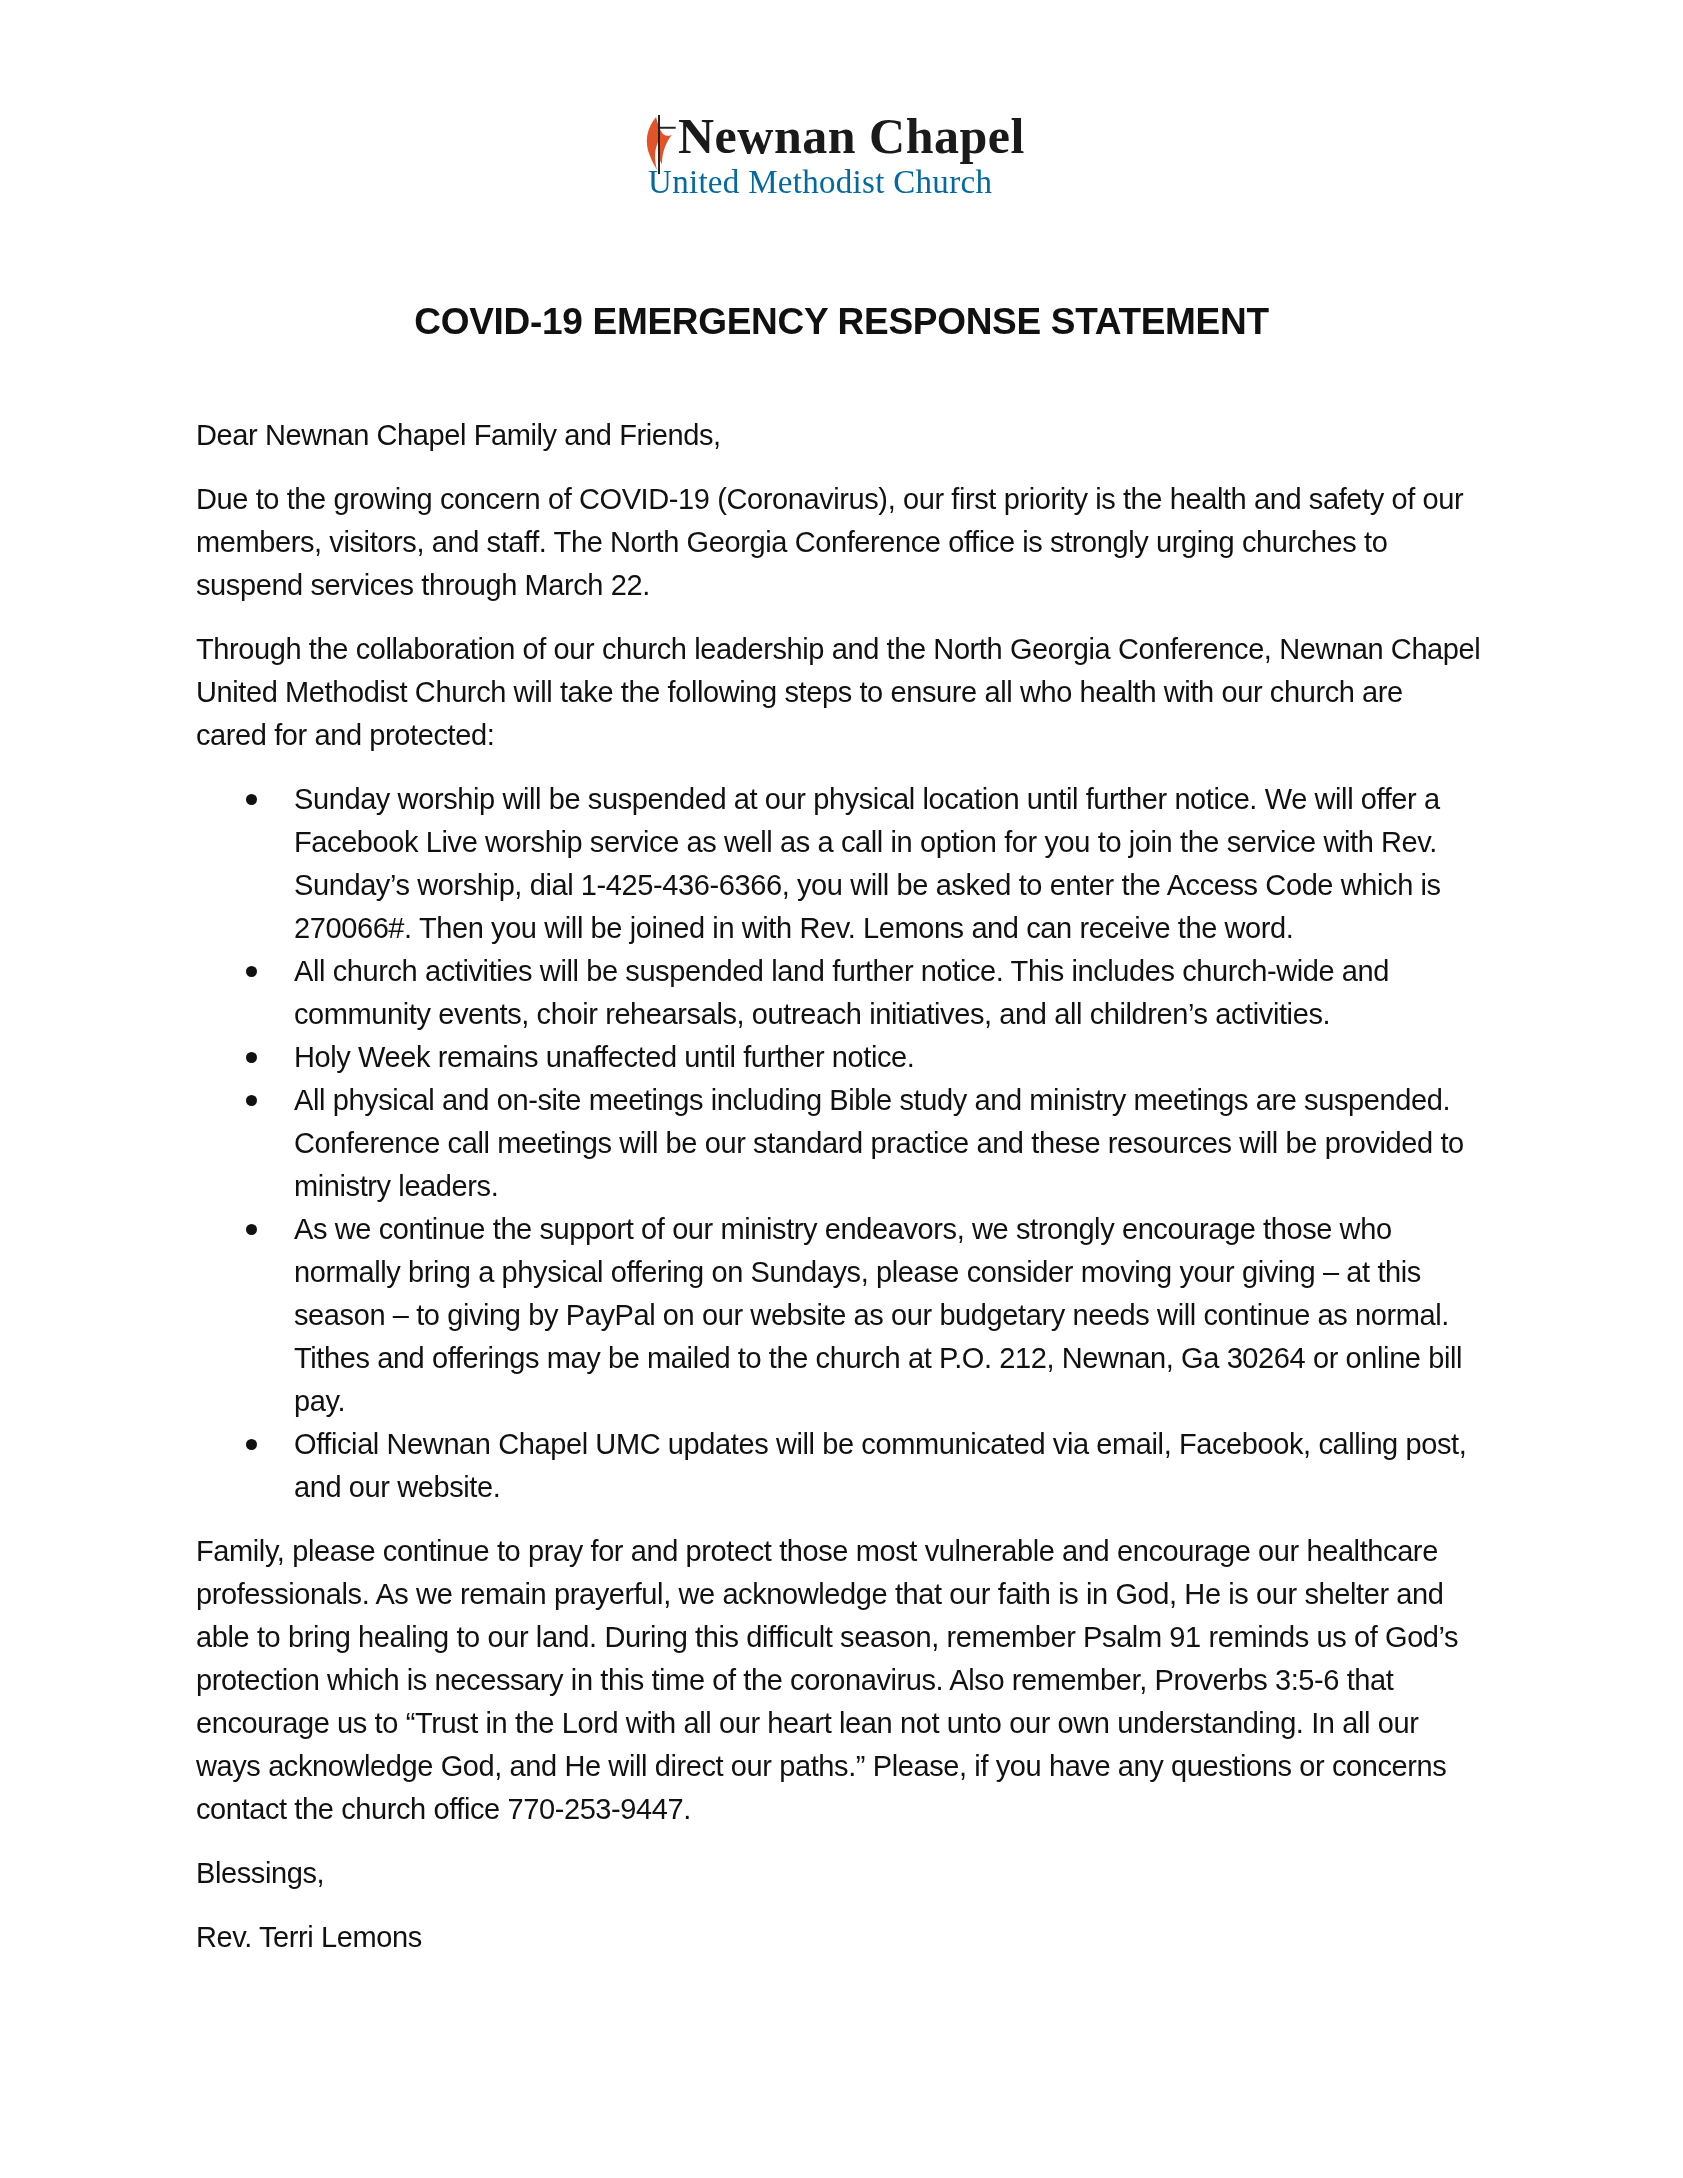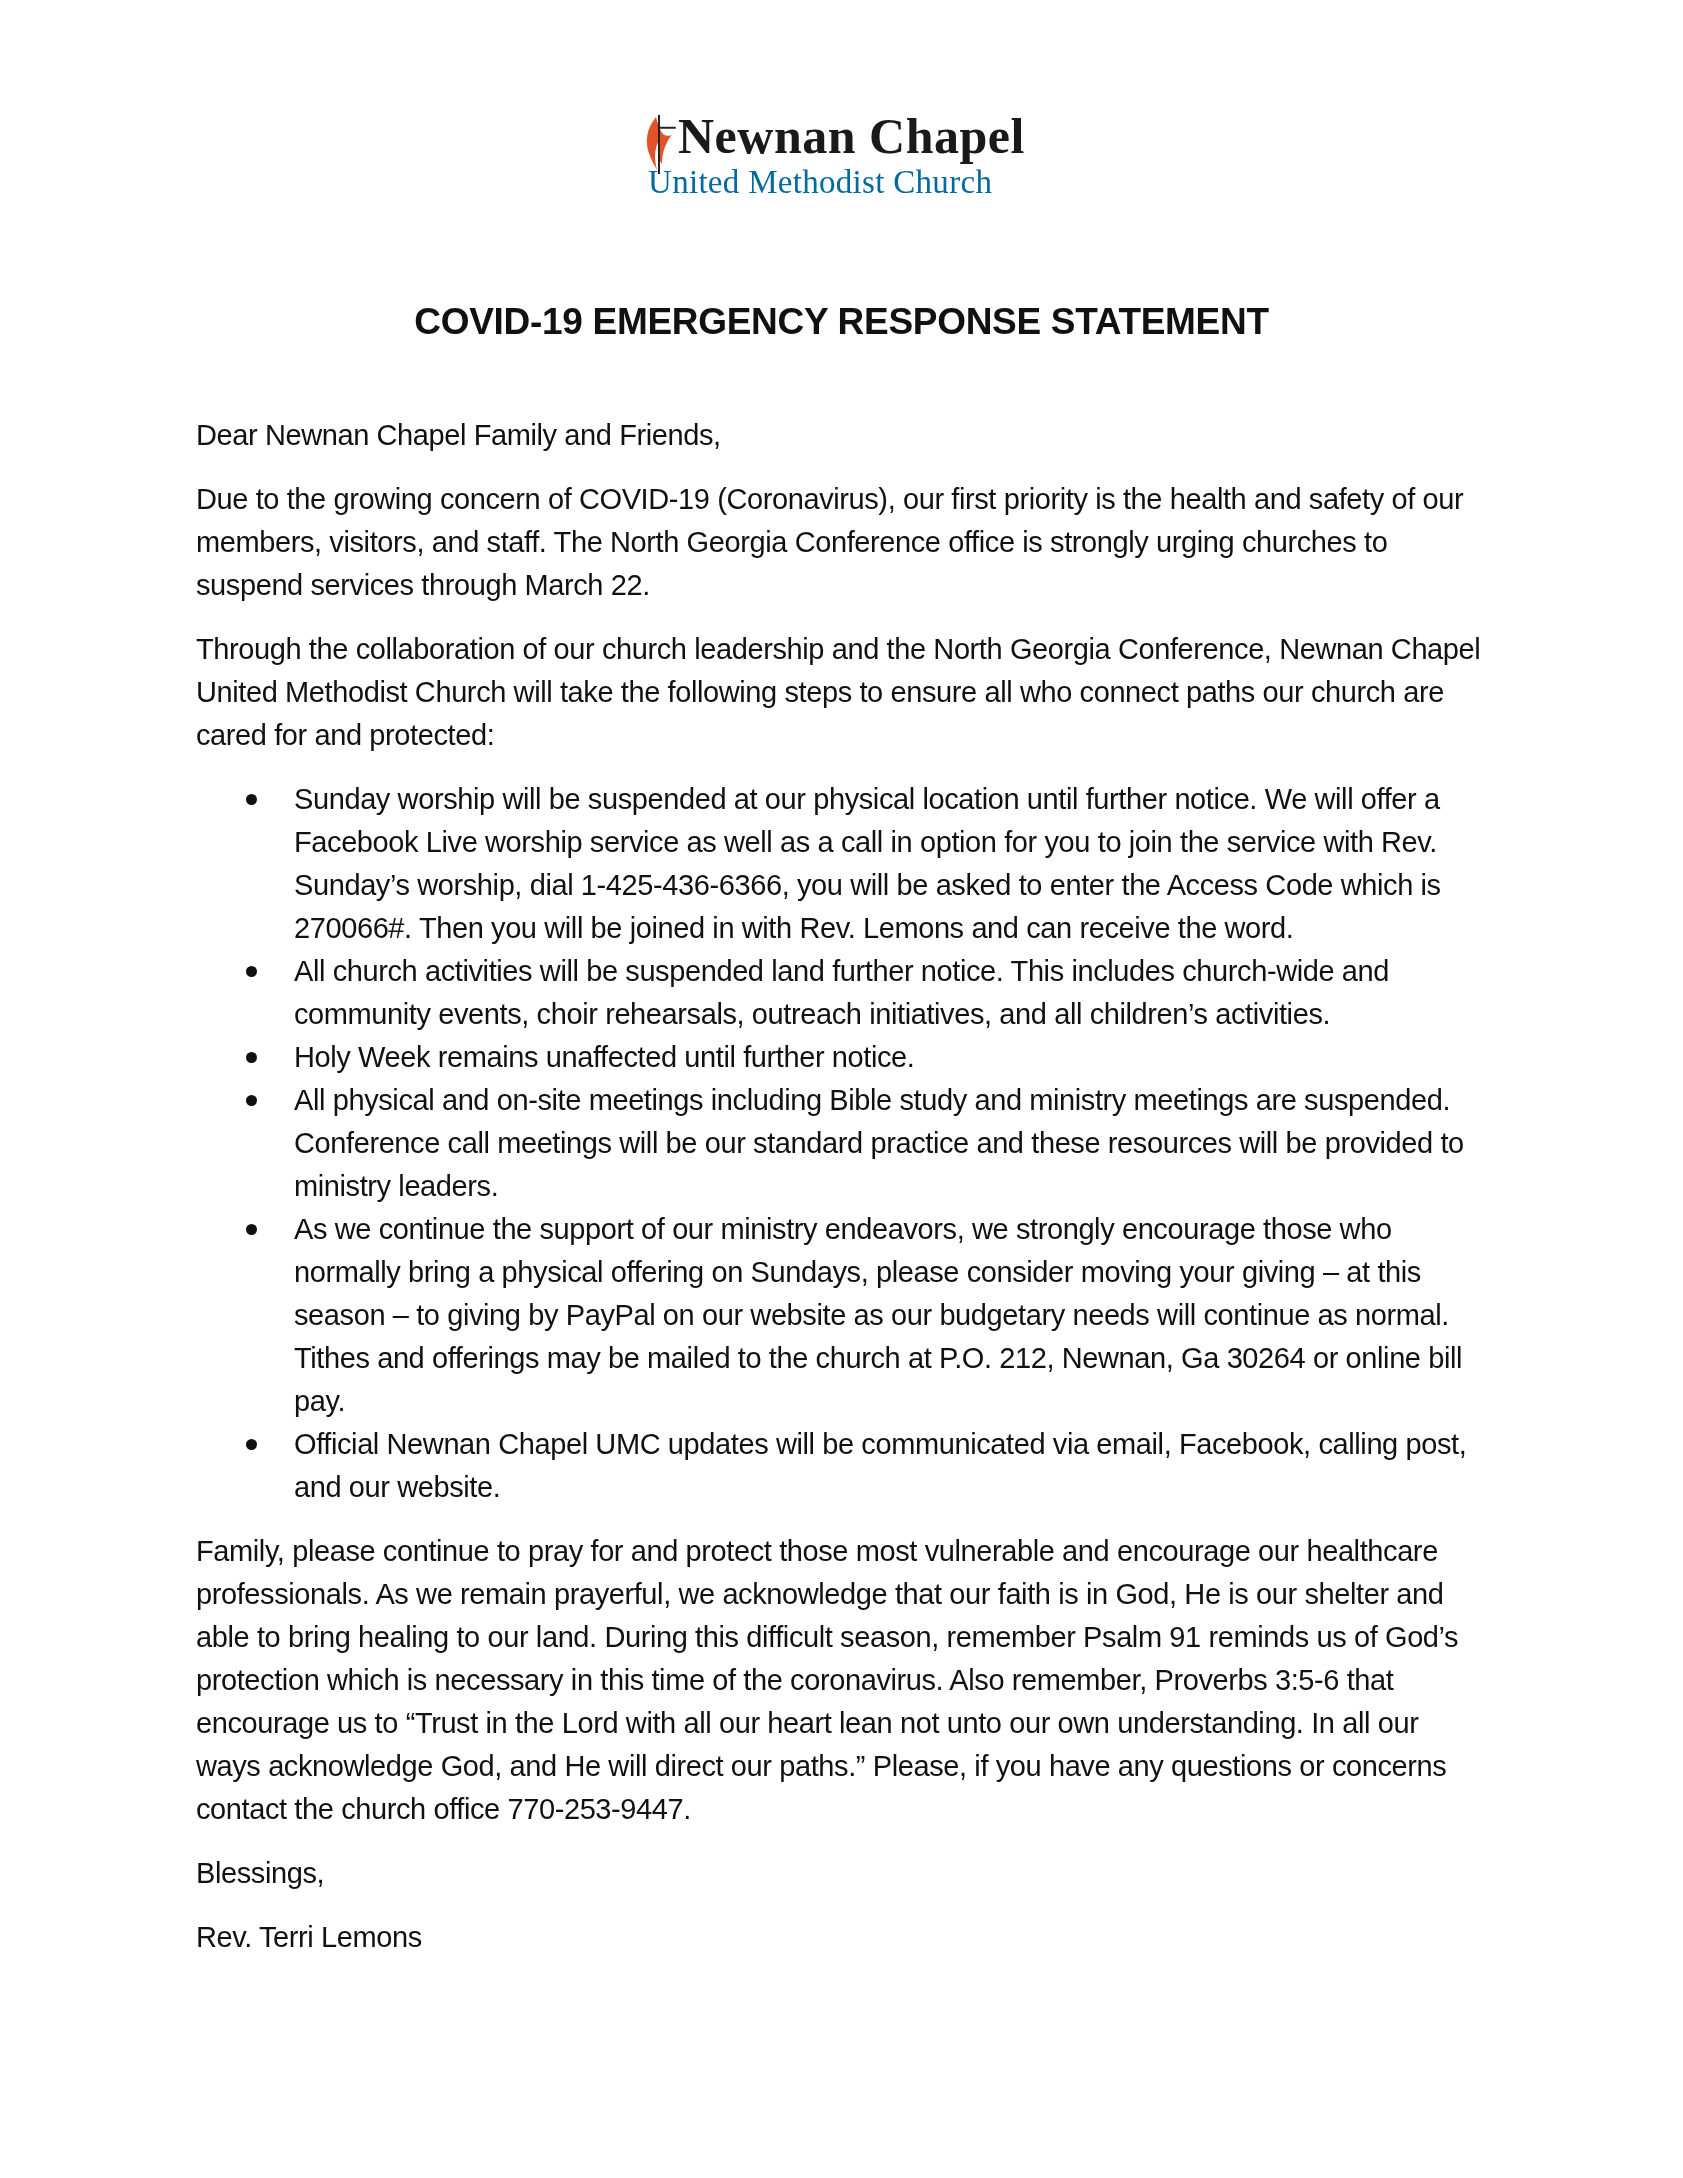--- a/index.html
+++ b/index.html
@@ -39,21 +39,21 @@
   <p>Dear Newnan Chapel Family and Friends,</p>
 
   <p>
     <span class="line">Due to the growing concern of COVID-19 (Coronavirus), our first priority is the health and safety of our</span>
     <span class="line">members, visitors, and staff. The North Georgia Conference office is strongly urging churches to</span>
     <span class="line">suspend services through March 22.</span>
   </p>
 
   <p>
     <span class="line">Through the collaboration of our church leadership and the North Georgia Conference, Newnan Chapel</span>
-    <span class="line">United Methodist Church will take the following steps to ensure all who connect paths our church are</span>
+    <span class="line">United Methodist Church will take the following steps to ensure all who health with our church are</span>
     <span class="line">cared for and protected:</span>
   </p>
 
   <ul>
     <li>
       <span class="bullet"></span>
       <span class="line">Sunday worship will be suspended at our physical location until further notice. We will offer a</span>
       <span class="line">Facebook Live worship service as well as a call in option for you to join the service with Rev.</span>
       <span class="line">Sunday’s worship, dial 1-425-436-6366, you will be asked to enter the Access Code which is</span>
       <span class="line">270066#. Then you will be joined in with Rev. Lemons and can receive the word.</span>

